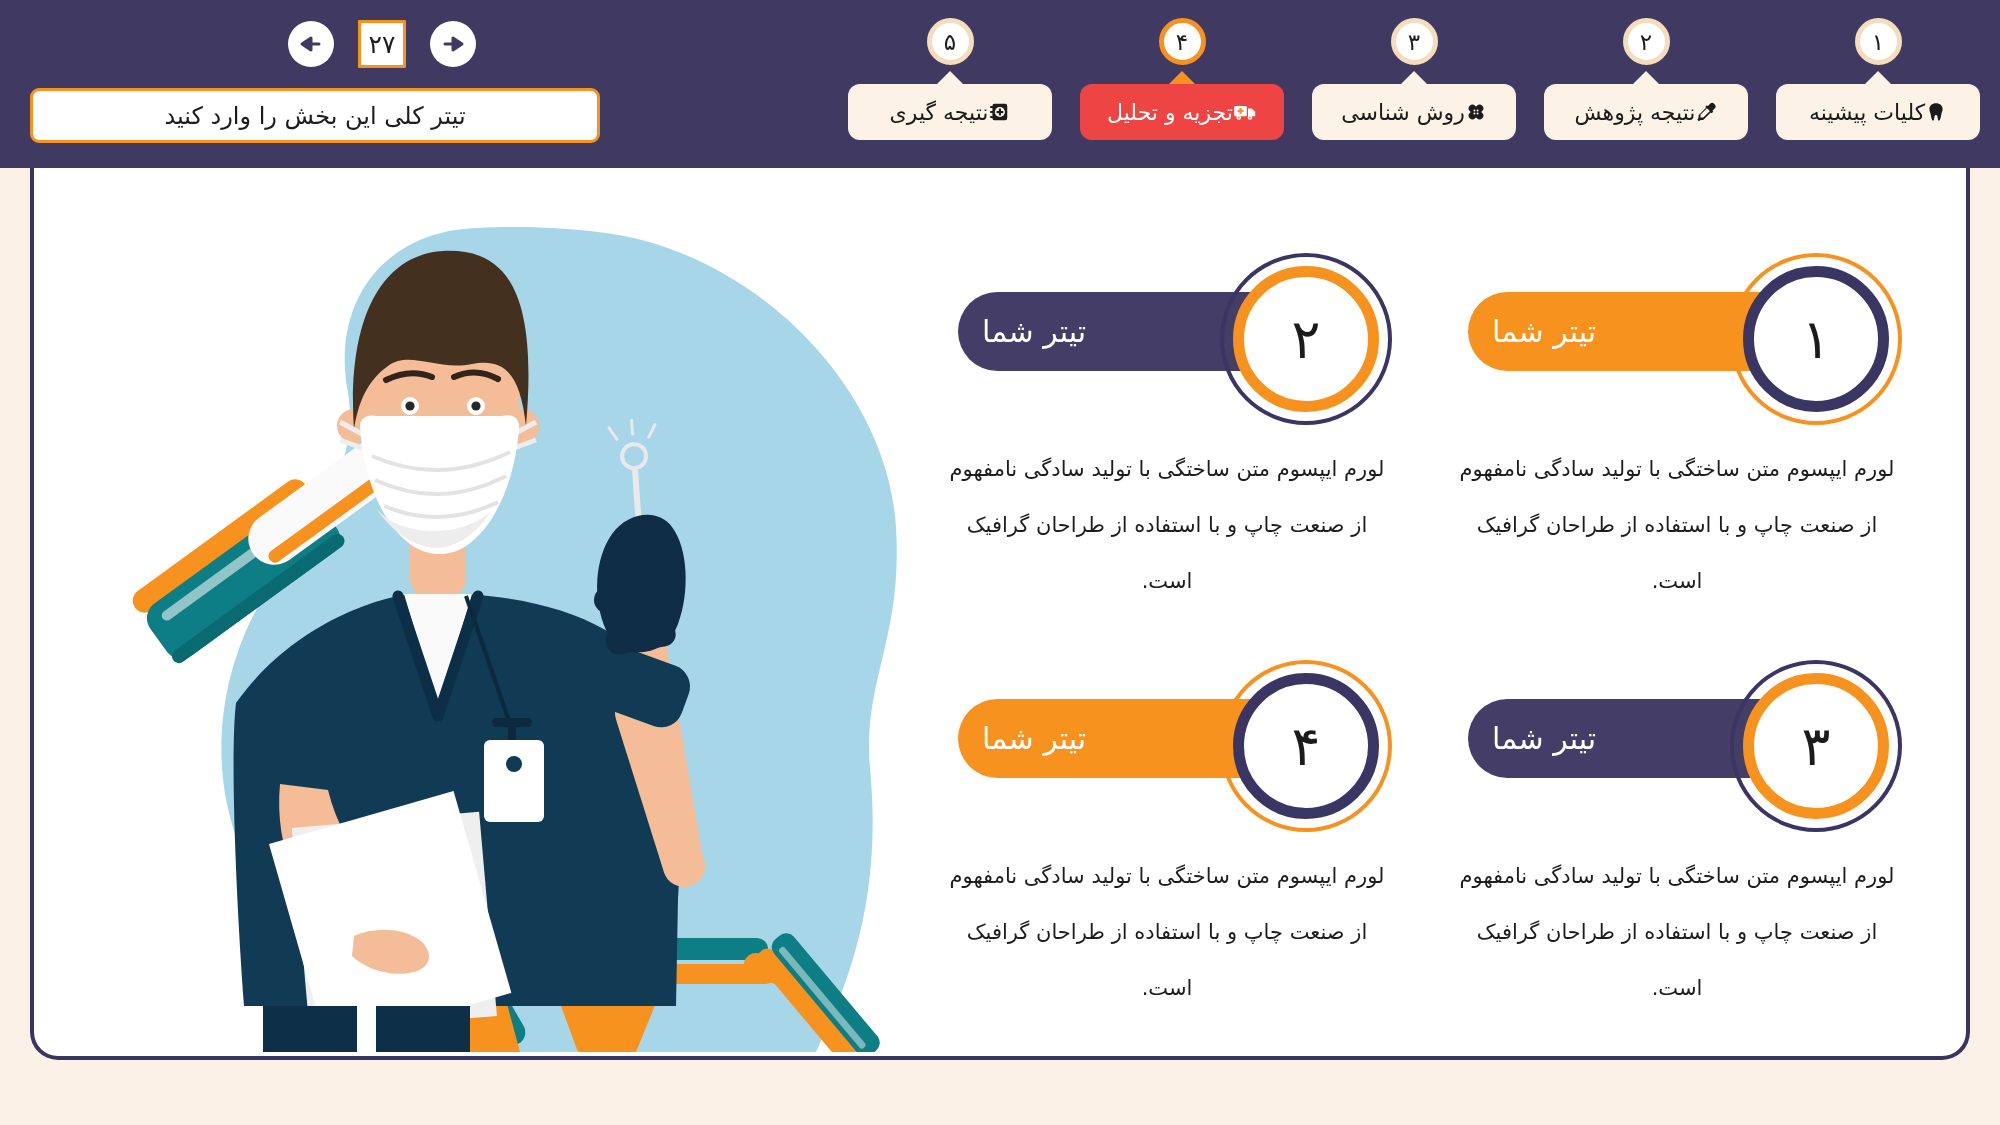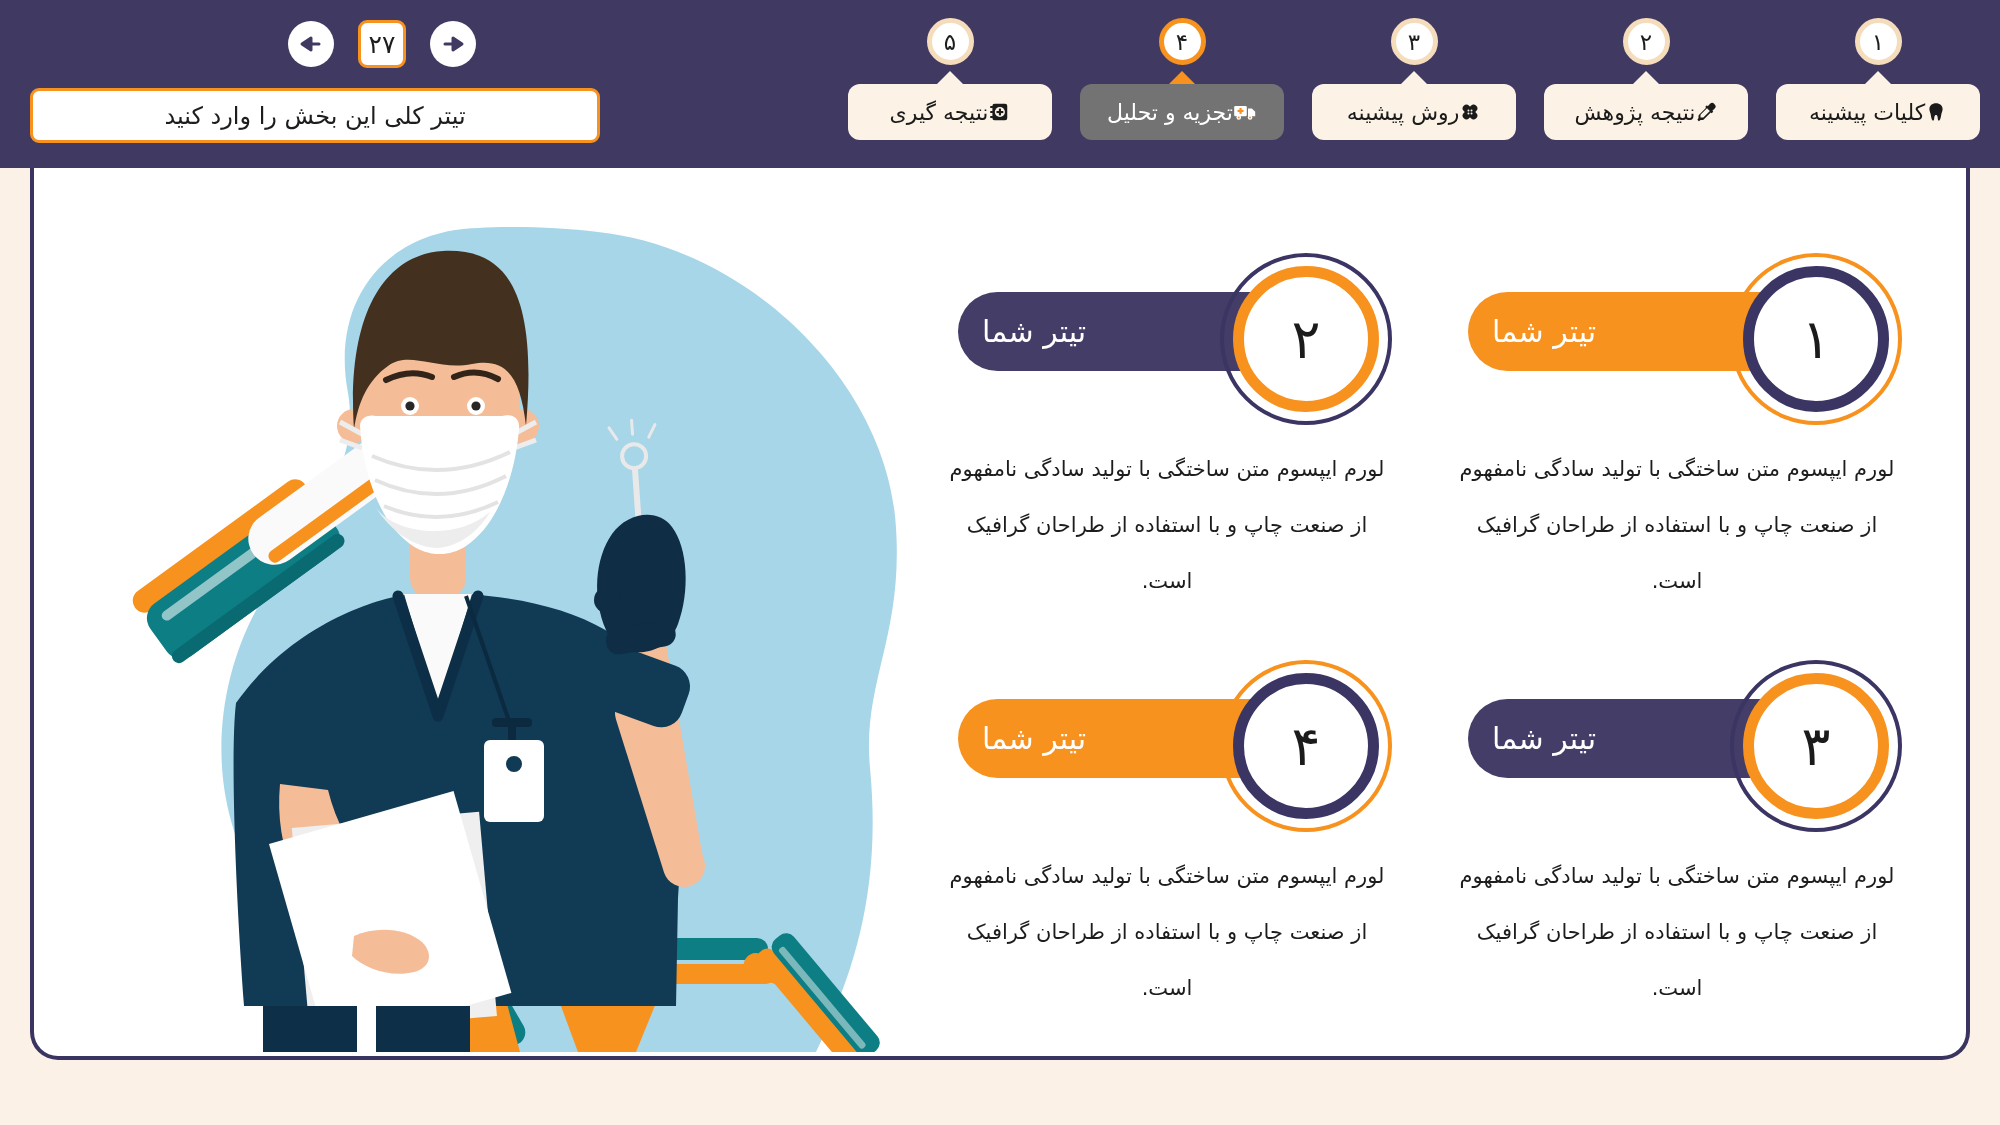--- a/index.html
+++ b/index.html
@@ -4,40 +4,40 @@
 <style>
   * { margin:0; padding:0; box-sizing:border-box; }
   body { font-family:"DejaVu Sans", sans-serif; background:#FBF1E7; }
   .stage { position:relative; width:2000px; height:1125px; background:#FBF1E7; overflow:hidden; }
 
   
   .header { position:absolute; top:0; left:0; width:2000px; height:168px; background:#403A62; }
 
   .pager { position:absolute; left:288px; top:20px; display:flex; gap:24px; direction:ltr; align-items:center; }
   .pager-btn { width:46px; height:46px; border-radius:50%; background:#fff; display:flex; align-items:center; justify-content:center; cursor:pointer; }
-  .page-box { width:48px; height:48px; background:#fff; border:3px solid #F7921E; border-radius:9px;
+  .page-box { width:48px; height:48px; background:#fff; border:3px solid #F7921E; border-radius:1px;
               display:flex; align-items:center; justify-content:center; font-size:25px; color:#1d1d1d; }
 
   .title-input { position:absolute; left:30px; top:88px; width:570px; height:55px; background:#fff;
                  border:3px solid #F7921E; border-radius:9px; text-align:center; font-size:24px; color:#1d1d1d;
                  font-family:"DejaVu Sans", sans-serif; direction:rtl; outline:none; }
 
   .tabs { position:absolute; right:20px; top:0; display:flex; gap:28px; }
   .tab { display:flex; flex-direction:column; align-items:center; cursor:pointer; }
   .tab-circle { margin-top:18px; width:47px; height:47px; border-radius:50%; background:#fff;
                 border:5px solid #F5DDBB; display:flex; align-items:center; justify-content:center;
                 font-size:23px; color:#1d1d1d; }
   .tab-pointer { width:0; height:0; margin-top:6px; border-left:13px solid transparent;
                  border-right:13px solid transparent; border-bottom:13px solid #FCF3E6; }
   .tab-body { height:56px; min-width:204px; padding:0 18px; border-radius:12px; background:#FCF3E6; color:#1b1b1b;
               display:flex; align-items:center; justify-content:center; gap:0; font-size:22px;
               --cut:#FCF3E6; }
   .tab.active .tab-circle { border-color:#F7921E; }
   .tab.active .tab-pointer { border-bottom-color:#F7921E; }
-  .tab.active .tab-body { background:#737373; color:#fff; --cut:#F7921E; }
+  .tab.active .tab-body { background:#ef4444; color:#fff; --cut:#F7921E; }
   .tab-body svg { flex:0 0 auto; }
 
   
   .card { position:absolute; top:168px; left:30px; width:1940px; height:892px; background:#fff;
           border:4px solid #3A3460; border-top:none; border-radius:0 0 28px 28px; overflow:hidden; }
 
   .illustration { position:absolute; left:24px; top:0; width:860px; height:884px; }
 
   
   .items { position:absolute; top:85px; right:64px; display:grid;
@@ -125,21 +125,21 @@
                 </g>
               <g transform="rotate(-45 10 10)">
                   <rect x="2" y="6.6" width="16" height="6.8" rx="3.4"></rect>
                 </g>
             </g>
             <circle cx="8.6" cy="8.6" r="0.9" style="fill:var(--cut)"></circle>
             <circle cx="11.4" cy="8.6" r="0.9" style="fill:var(--cut)"></circle>
             <circle cx="8.6" cy="11.4" r="0.9" style="fill:var(--cut)"></circle>
             <circle cx="11.4" cy="11.4" r="0.9" style="fill:var(--cut)"></circle>
           </svg>
-          <span>روش پیشینه</span>
+          <span>روش شناسی</span>
         </div>
       </div>
 
       <div class="tab active">
         <div class="tab-circle">
           <span>۴</span>
         </div>
         <div class="tab-pointer"></div>
         <div class="tab-body">
           <svg width="24" height="24" viewBox="0 0 20 20">

